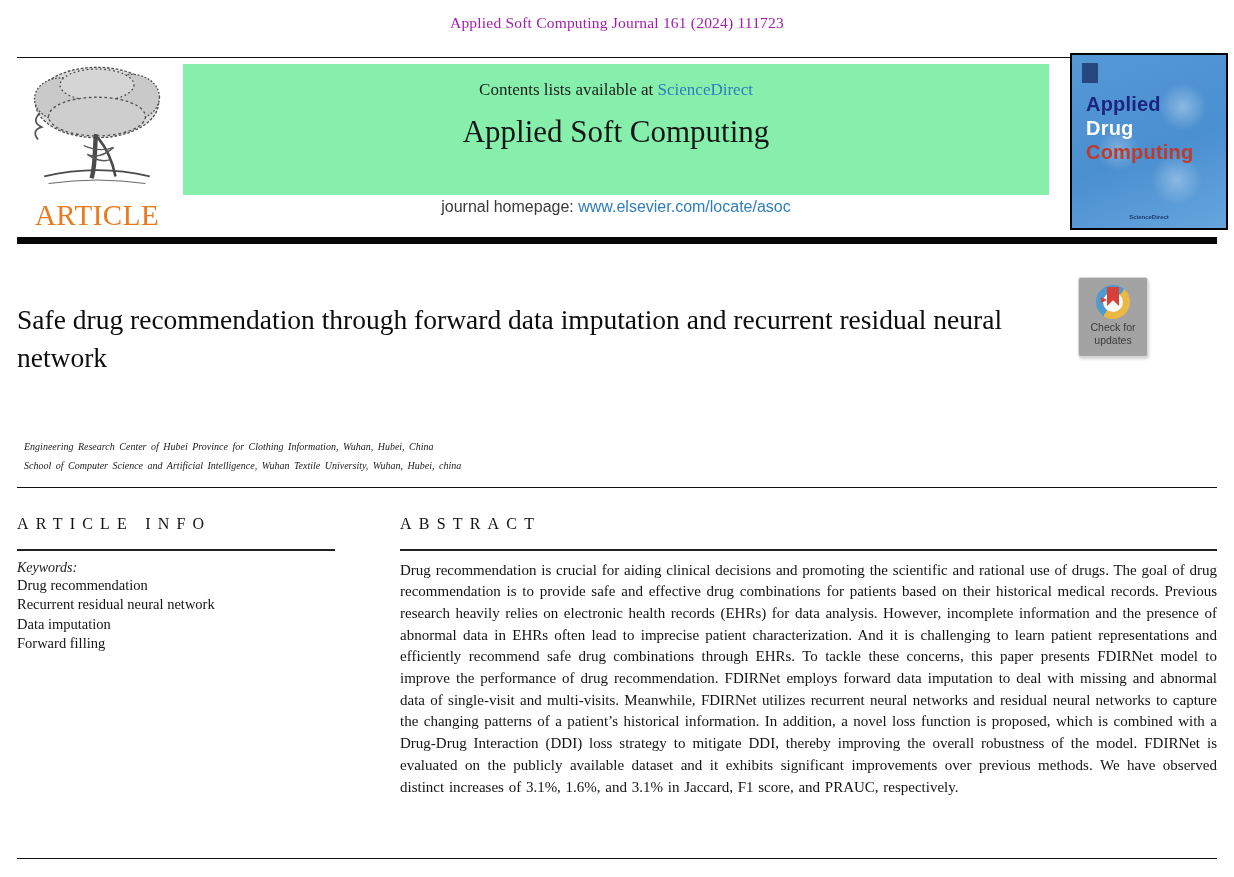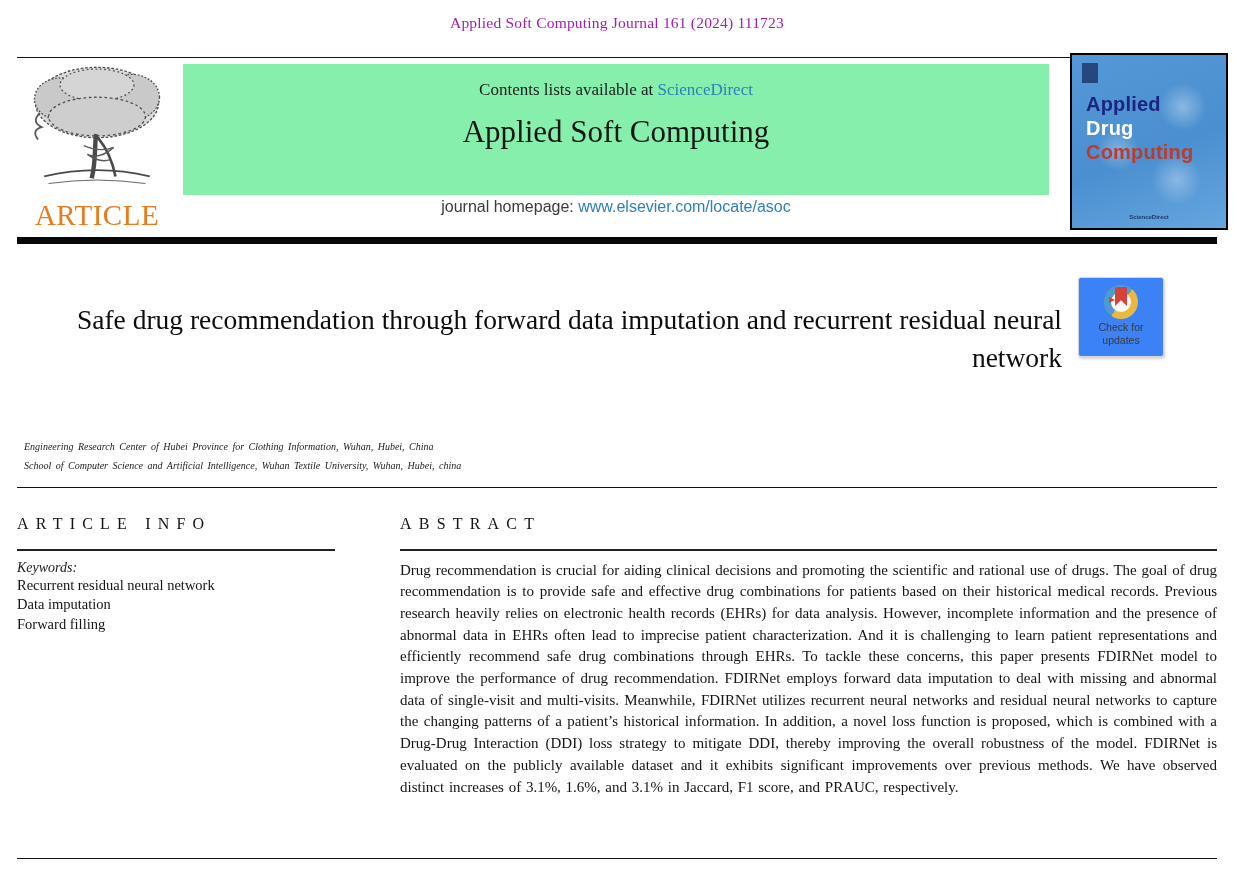--- a/index.html
+++ b/index.html
@@ -56,22 +56,22 @@
   .cover-l1 { top:38px;  font-size:20px; color:#1d2480; }
   .cover-l2 { top:62px;  font-size:20px; color:#ffffff; }
   .cover-l3 { top:86px;  font-size:20px; color:#bf3a2b; }
   .cover-footer {
     bottom:8px; left:0; width:100%; text-align:center;
     font-size:6px; font-weight:bold; color:#1d3a6e;
   }
 
   
   .badge {
-    left:1078px; top:277px; width:86px; height:80px;
-    border:1px solid #d6d6d6; background:#3b82f6; border-radius:3px;
+    left:1078px; top:277px; width:70px; height:80px;
+    border:1px solid #d6d6d6; background:#a3a3a3; border-radius:3px;
     box-shadow:1px 2px 3px rgba(0,0,0,.18); text-align:center; cursor:pointer;
   }
   .donut {
     position:relative; width:34px; height:34px; margin:7px auto 2px;
     border-radius:50%;
     background:conic-gradient(from 215deg, #4f9bd0 0 52%, #ecb844 52% 100%);
   }
   .donut::after {
     content:""; position:absolute; left:7px; top:7px; width:20px; height:20px;
     border-radius:50%; background:#fcfcfc;
@@ -82,21 +82,21 @@
   }
   .bookmark-arrow {
     position:absolute; left:5px; top:12px; width:6px; height:6px; background:#d6423a;
     clip-path:polygon(0 0,100% 50%,0 100%); z-index:2;
   }
   .badge-label {
     font-family:"Liberation Sans", sans-serif; font-size:10.5px; line-height:12.5px; color:#3a3a3a;
   }
 
   
-  .article-title { left:17px; top:301px; width:1045px; font-size:27.5px; line-height:38px; color:#0d0d0d;text-align:right; }
+  .article-title { left:17px; top:301px; width:1045px; font-size:27.5px; line-height:38px; color:#0d0d0d; }
   .authors-line  { left:17px; top:400px; font-size:20px; color:#121212; }
   .corresponding-mark { color:#3b82c4; font-size:14px; vertical-align:super; margin-left:3px; }
   .affiliations  { left:24px; top:437px; font-size:10px; line-height:19px; font-style:italic; color:#1a1a1a; word-spacing:2px; }
 
   
   .section-heading { font-size:16px; letter-spacing:.45em; color:#121212; }
   .info-col { left:17px;  top:515px; width:318px; }
   .abs-col  { left:400px; top:515px; width:817px; }
   .head-rule { background:#222; height:1.5px; margin-top:16px; }
   .keywords-label { font-style:italic; font-size:14px; margin-top:9px; color:#1a1a1a; }
@@ -174,20 +174,21 @@
     <div>Engineering Research Center of Hubei Province for Clothing Information, Wuhan, Hubei, China</div>
     <div>School of Computer Science and Artificial Intelligence, Wuhan Textile University, Wuhan, Hubei, china</div>
   </div>
 
   <div class="abs rule rule-mid"></div>
 
   <div class="abs info-col">
     <div class="section-heading">ARTICLE INFO</div>
     <div class="head-rule"></div>
     <div class="keywords-label">Keywords:</div>
+    <div class="keyword-item">Drug recommendation</div>
     <div class="keyword-item">Recurrent residual neural network</div>
     <div class="keyword-item">Data imputation</div>
     <div class="keyword-item">Forward filling</div>
   </div>
 
   <div class="abs abs-col">
     <div class="section-heading">ABSTRACT</div>
     <div class="head-rule"></div>
     <div class="abstract-text">Drug recommendation is crucial for aiding clinical decisions and promoting the scientific and rational use of drugs. The goal of drug recommendation is to provide safe and effective drug combinations for patients based on their historical medical records. Previous research heavily relies on electronic health records (EHRs) for data analysis. However, incomplete information and the presence of abnormal data in EHRs often lead to imprecise patient characterization. And it is challenging to learn patient representations and efficiently recommend safe drug combinations through EHRs. To tackle these concerns, this paper presents FDIRNet model to improve the performance of drug recommendation. FDIRNet employs forward data imputation to deal with missing and abnormal data of single-visit and multi-visits. Meanwhile, FDIRNet utilizes recurrent neural networks and residual neural networks to capture the changing patterns of a patient’s historical information. In addition, a novel loss function is proposed, which is combined with a Drug-Drug Interaction (DDI) loss strategy to mitigate DDI, thereby improving the overall robustness of the model. FDIRNet is evaluated on the publicly available dataset and it exhibits significant improvements over previous methods. We have observed distinct increases of 3.1%, 1.6%, and 3.1% in Jaccard, F1 score, and PRAUC, respectively.</div>
   </div>

